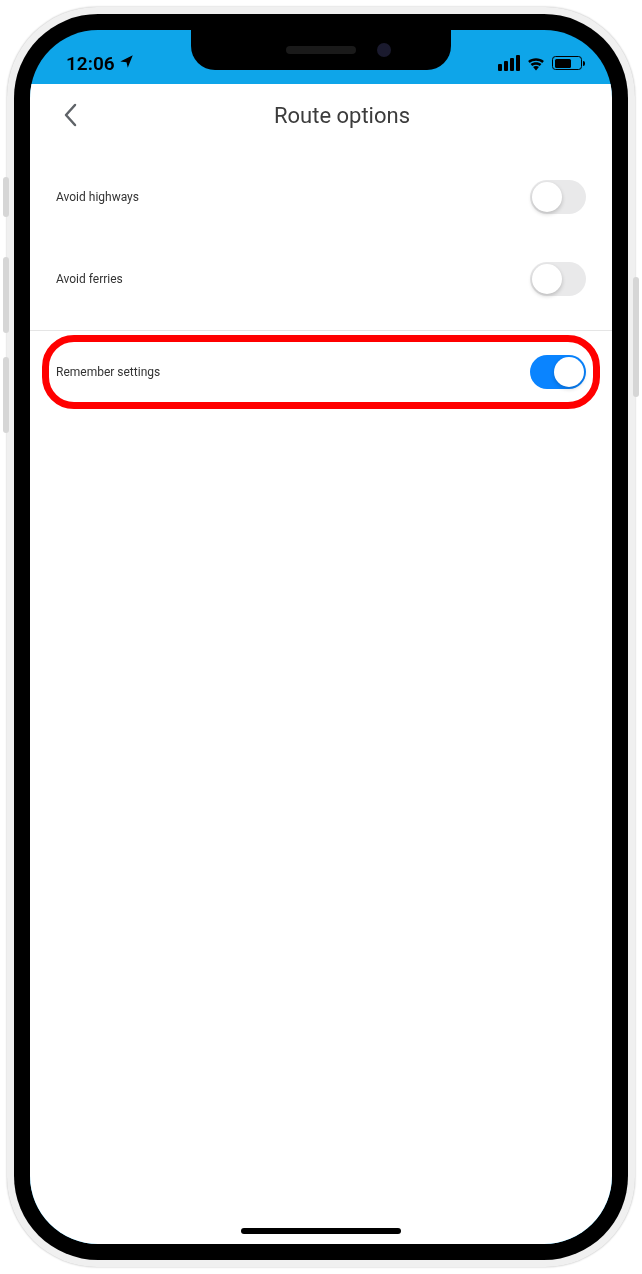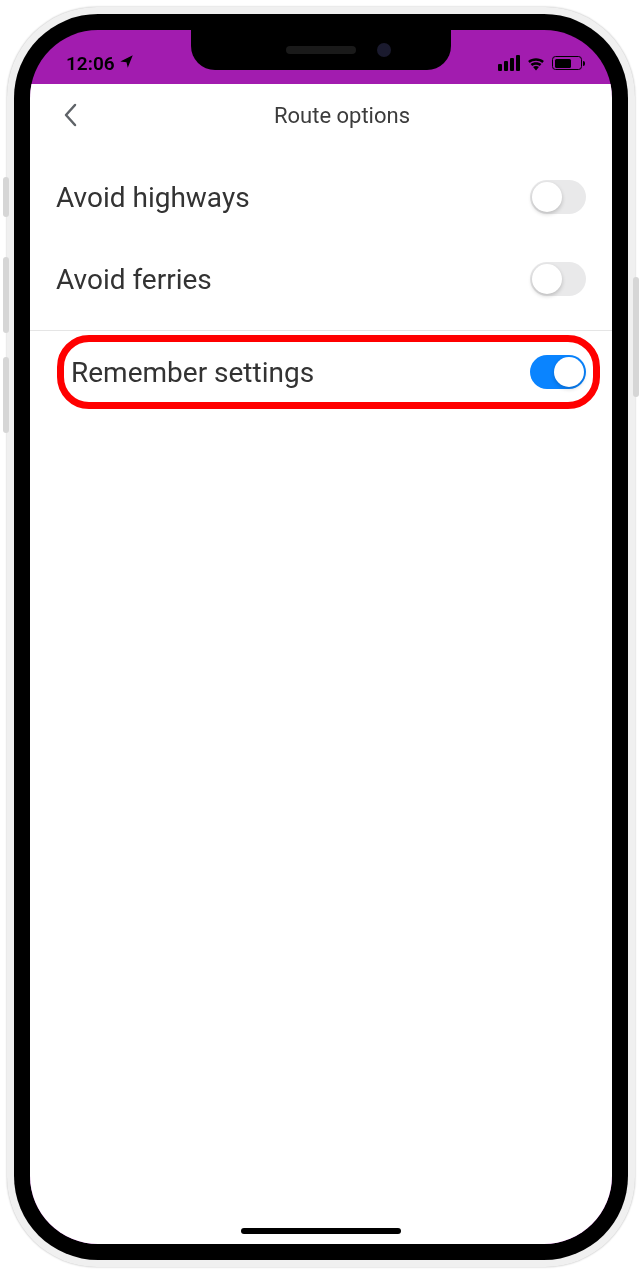--- a/index.html
+++ b/index.html
@@ -34,21 +34,21 @@
       height: 100%;
       background: #000;
       border-radius: 84px;
       padding: 16px;
       position: relative;
     }
 
     .screen {
       width: 100%;
       height: 100%;
-      background: #a21caf;
+      background: #0ea5e9;
       border-radius: 68px;
       position: relative;
       overflow: hidden;
     }
 
     
     .side-btn {
       position: absolute;
       background: #d6d6d6;
       border-radius: 4px;
@@ -223,21 +223,21 @@
     }
 
     .setting-row {
       display: flex;
       align-items: center;
       justify-content: space-between;
       padding: 24px 26px 24px 26px;
     }
 
     .setting-label {
-      font-size: 28px;
+      font-size: 12px;
       color: #333;
     }
 
     
     .toggle {
       width: 56px;
       height: 34px;
       border-radius: 17px;
       position: relative;
       cursor: pointer;
@@ -262,21 +262,20 @@
     .toggle.off .toggle-knob {
       left: 2px;
     }
     .toggle.on .toggle-knob {
       left: 24px;
     }
 
     
     .highlight-row {
       position: relative;
-      margin-left: 15px;
     }
     .highlight-border {
       position: absolute;
       top: 4px;
       bottom: 4px;
       left: 12px;
       right: 12px;
       border: 7px solid #ff0000;
       border-radius: 32px;
       pointer-events: none;

